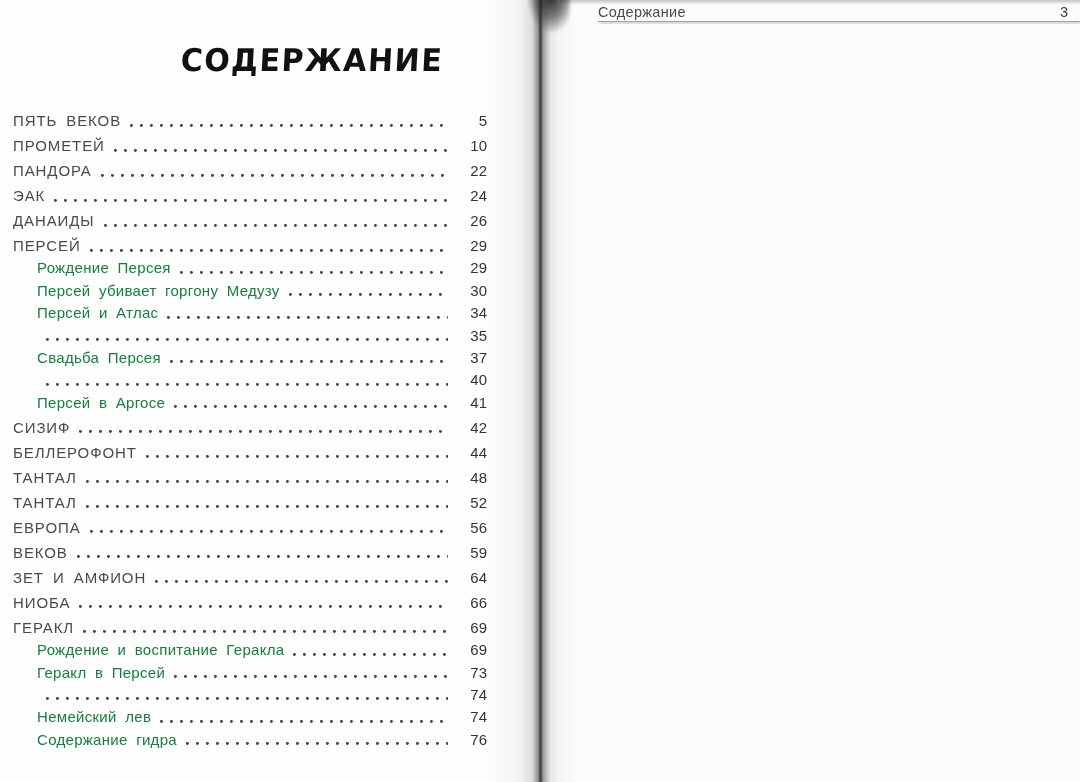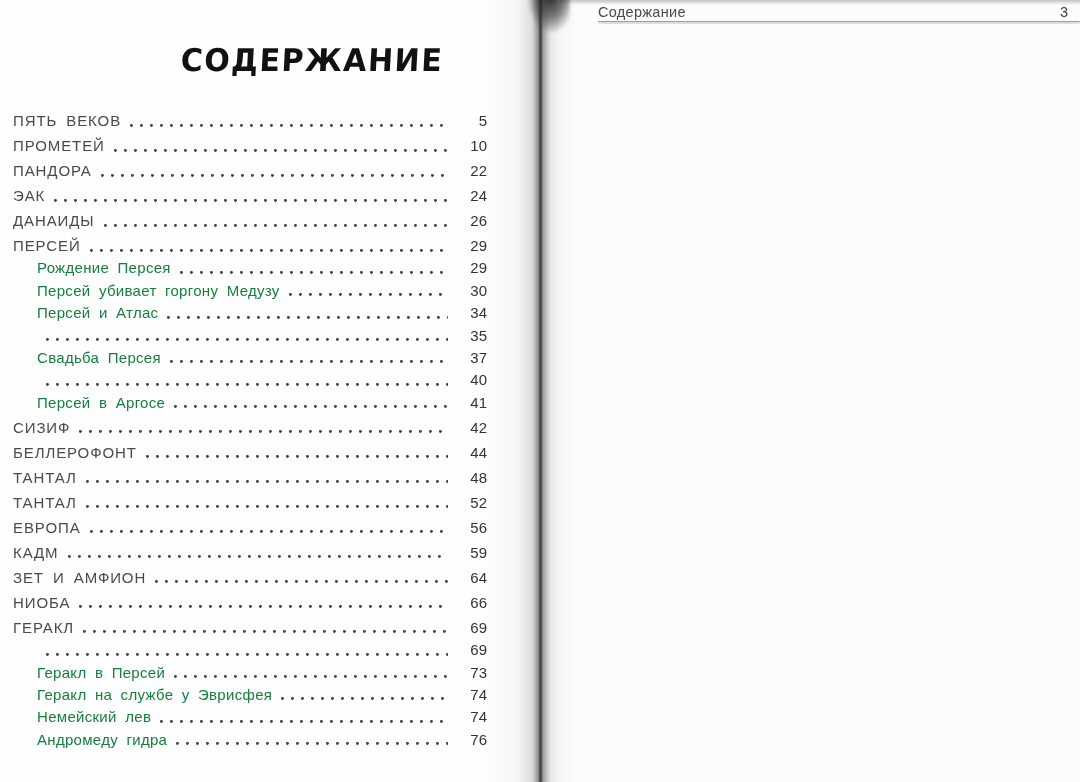--- a/index.html
+++ b/index.html
@@ -196,60 +196,60 @@
           <span class="label">ТАНТАЛ</span>
           <span class="dots"></span>
           <span class="num">52</span>
         </div>
         <div class="row lvl0">
           <span class="label">ЕВРОПА</span>
           <span class="dots"></span>
           <span class="num">56</span>
         </div>
         <div class="row lvl0">
-          <span class="label">КАДМ</span>
+          <span class="label">ВЕКОВ</span>
           <span class="dots"></span>
           <span class="num">59</span>
         </div>
         <div class="row lvl0">
           <span class="label">ЗЕТ И АМФИОН</span>
           <span class="dots"></span>
           <span class="num">64</span>
         </div>
         <div class="row lvl0">
           <span class="label">НИОБА</span>
           <span class="dots"></span>
           <span class="num">66</span>
         </div>
         <div class="row lvl0">
           <span class="label">ГЕРАКЛ</span>
           <span class="dots"></span>
           <span class="num">69</span>
         </div>
         <div class="row lvl1">
+          <span class="label">Рождение и воспитание Геракла</span>
           <span class="dots"></span>
           <span class="num">69</span>
         </div>
         <div class="row lvl1">
           <span class="label">Геракл в Персей</span>
           <span class="dots"></span>
           <span class="num">73</span>
         </div>
         <div class="row lvl1">
-          <span class="label">Геракл на службе у Эврисфея</span>
           <span class="dots"></span>
           <span class="num">74</span>
         </div>
         <div class="row lvl1">
           <span class="label">Немейский лев</span>
           <span class="dots"></span>
           <span class="num">74</span>
         </div>
         <div class="row lvl1">
-          <span class="label">Андромеду гидра</span>
+          <span class="label">Содержание гидра</span>
           <span class="dots"></span>
           <span class="num">76</span>
         </div>
       </div>
   </section>
 
   <section class="page page-right">
     
   </section>
 

